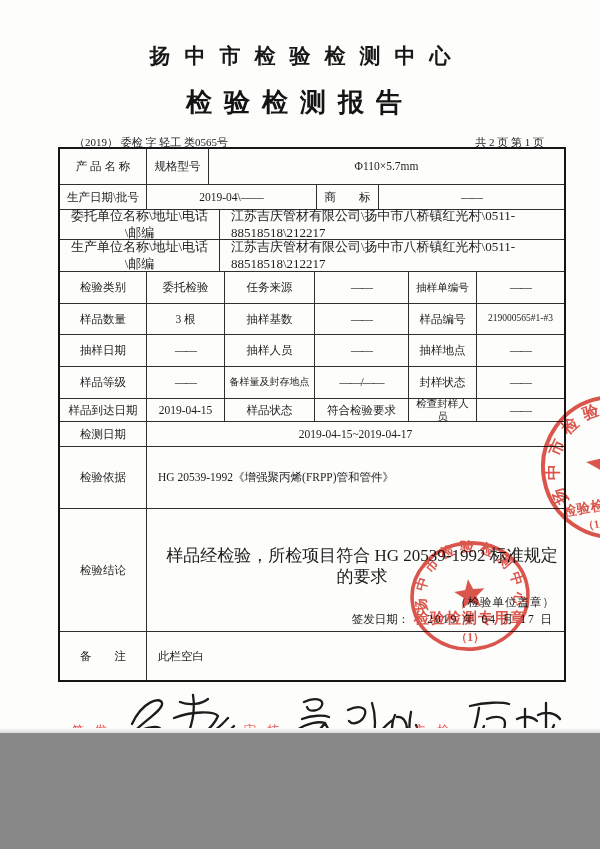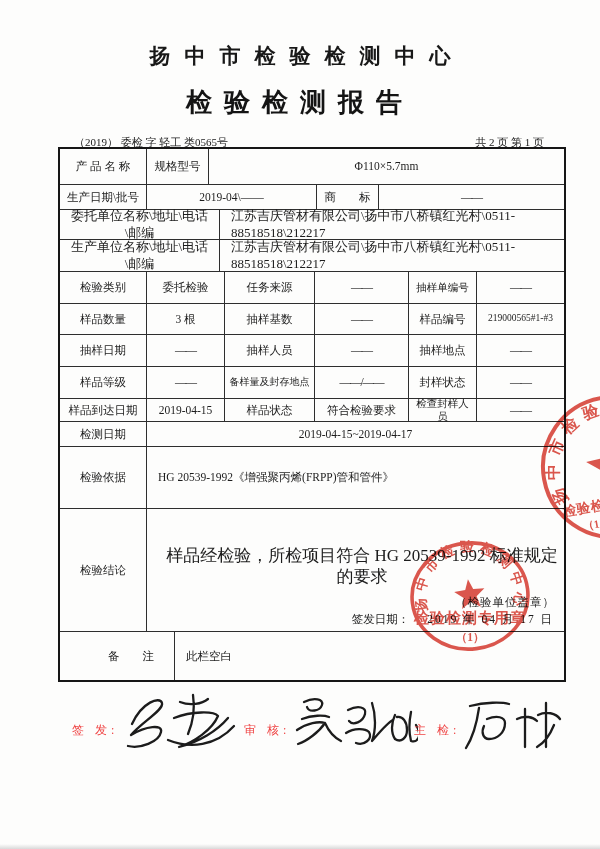--- a/index.html
+++ b/index.html
@@ -1,30 +1,30 @@
 <!DOCTYPE html>
 <html><head>
 <meta charset="utf-8">
 <style>
   * { margin:0; padding:0; box-sizing:border-box; }
   html,body { background:#888; }
   .page {
-    position:relative; width:600px; height:849px; margin:0 auto;
+    position:relative; width:600px; height:733px; margin:0 auto;
     background:#fdfdfc; overflow:hidden; color:#1f1f1f;
     font-family:"Liberation Serif","DejaVu Serif",serif;
   }
   
   .hdr { text-align:center; }
   .org-name { margin-top:42px; font-size:21px; font-weight:700; letter-spacing:14px; padding-left:14px; color:#181818; }
   .report-title { margin-top:15px; font-size:26px; font-weight:700; letter-spacing:12px; padding-left:0; color:#141414; }
   .refline { display:flex; justify-content:space-between; margin:15px 56px 16px 74px; font-size:11px; color:#222; }
   
   .tbl { position:absolute; left:58px; top:147px; width:508px; border:2px solid #161616; background:#fdfdfc; }
   .r { display:flex; border-bottom:1px solid #2e2e2e; }
-  .r.last { border-bottom:none;padding-left:28px; }
+  .r.last { border-bottom:none; }
   .c { display:flex; align-items:center; justify-content:center; text-align:center;
        border-right:1px solid #2e2e2e; padding:1px 3px; font-size:11.5px; line-height:1.25; color:#1d1d1d; }
   .c.cl { border-right:none; }
   .al { justify-content:flex-start; text-align:left; padding-left:11px; }
   .w87{width:87px}.w170{width:170px}.w62{width:62px}.w160{width:160px}
   .w78{width:78px}.w90{width:90px}.w94{width:94px}.w68{width:68px}.fx{flex:1}
   .h36{height:36px}.h25{height:25px}.h30{height:30px}.h32{height:32px}.h31{height:31px}
   .h23{height:23px}.h62{height:62px}.h123{height:123px}.h48{height:48px}
   .f11{font-size:13px}.f105{font-size:10.5px}.f10{font-size:10px}.f95{font-size:9.5px}
   .dash { letter-spacing:-1px; }

